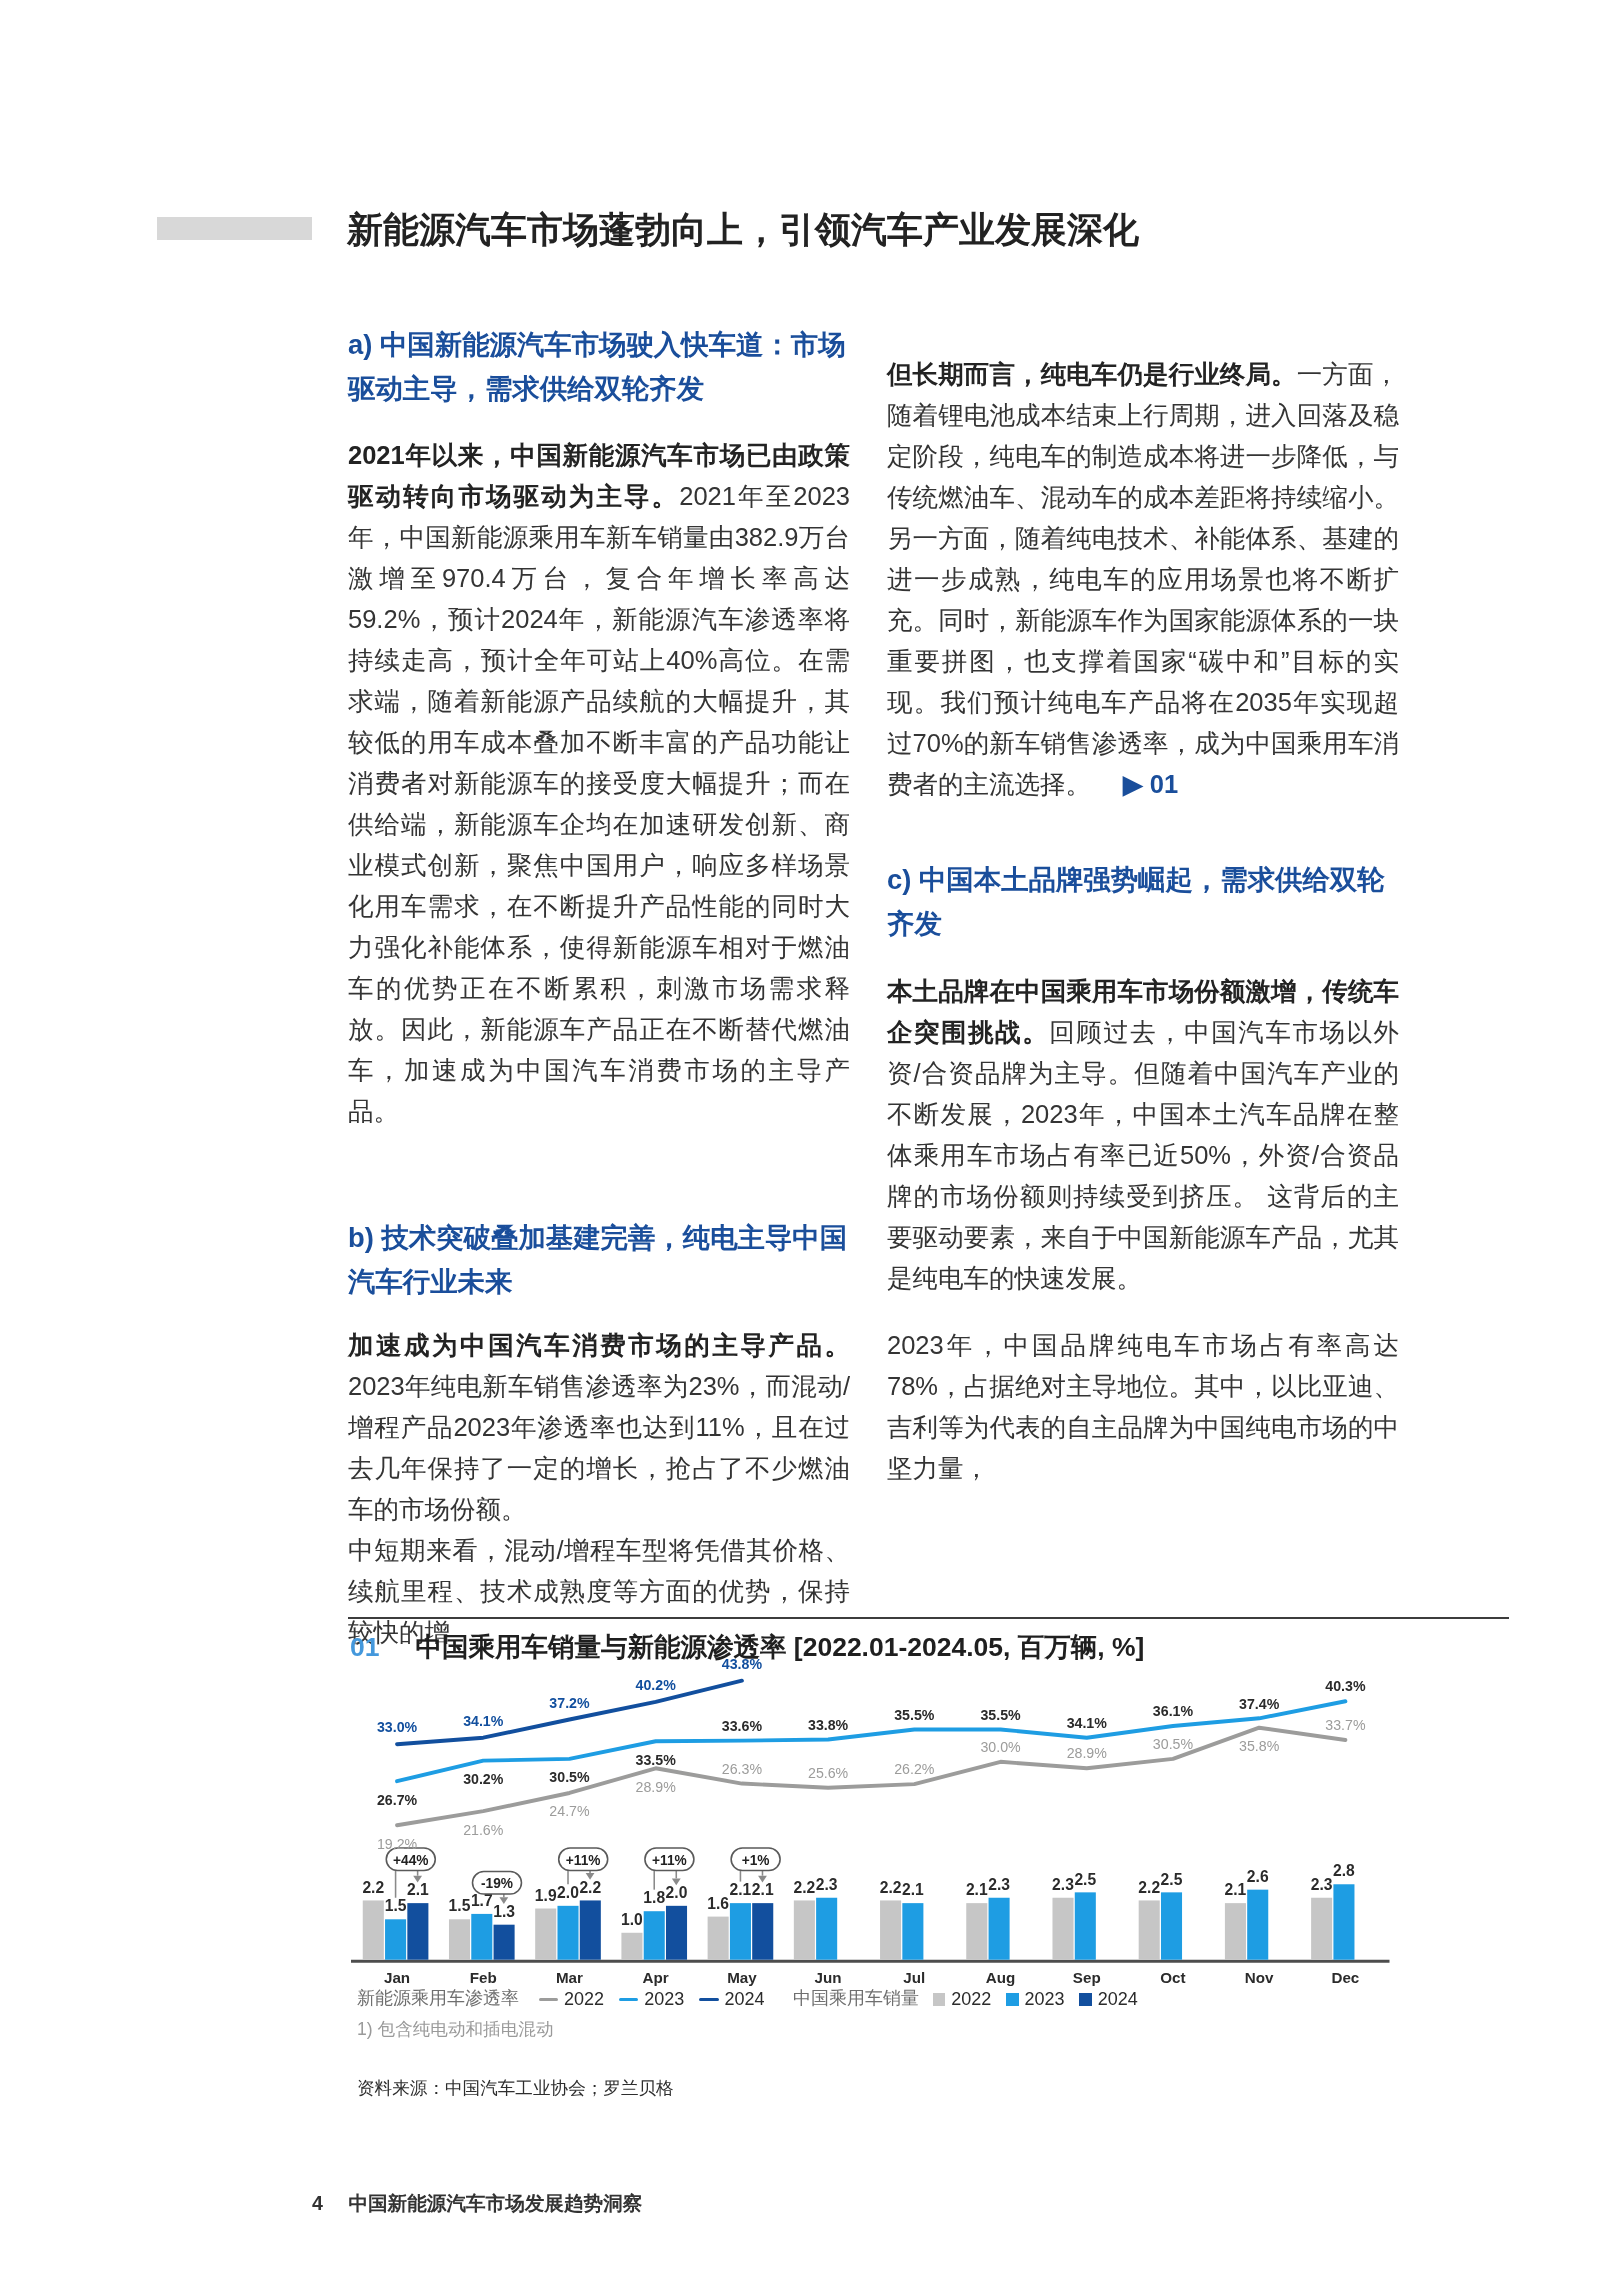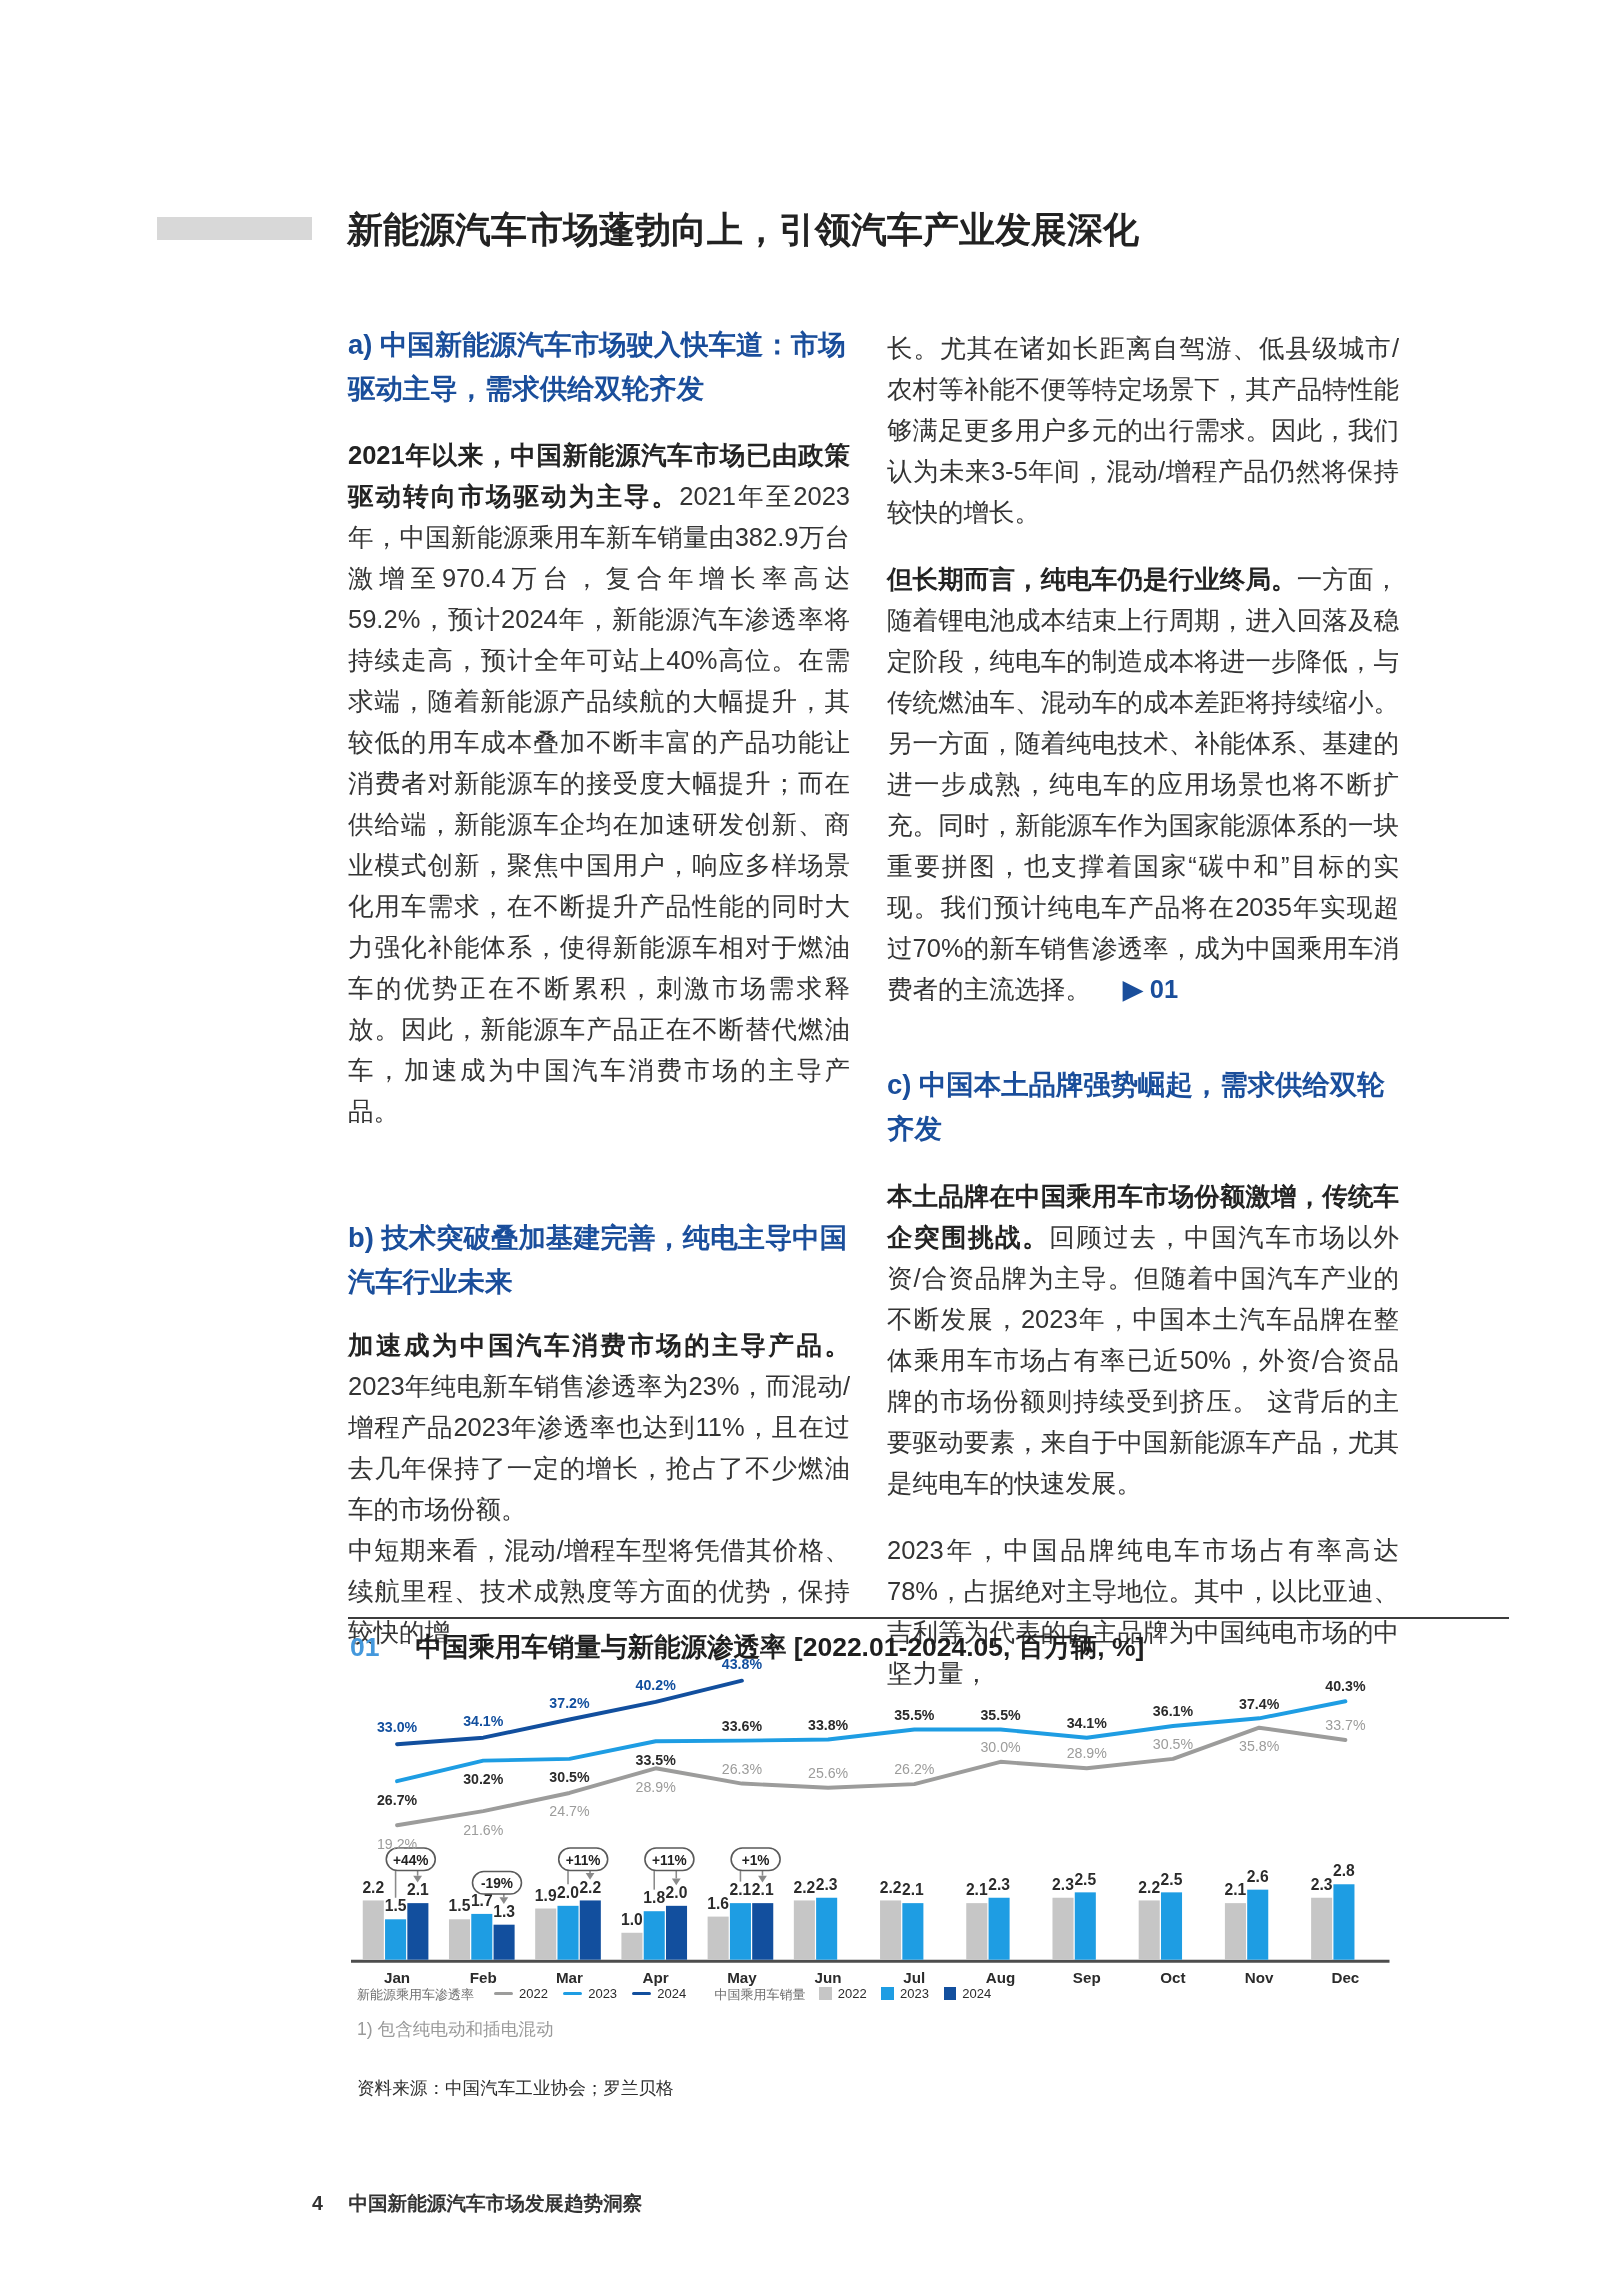--- a/index.html
+++ b/index.html
@@ -15,22 +15,22 @@
   .body-p strong{color:#232323;}
   .mt24{margin-top:23.5px;} .mt86{margin-top:84px;} .mt22{margin-top:21.6px;}
   .mt26{margin-top:25.5px;} .mt54{margin-top:53px;}
   .marker{color:#1a4e9b;font-weight:700;white-space:nowrap;padding-left:32px;}
   .chart-rule{position:absolute;left:348px;top:1617px;width:1161px;border-top:2.9px solid #3c3c3c;}
   .chart-header{position:absolute;left:350px;top:1629px;display:flex;align-items:baseline;}
   .chart-number{font-size:26.5px;font-weight:700;color:#4498dc;}
   .chart-title{font-size:26.5px;font-weight:700;color:#1f1f1f;margin-left:36px;}
   #chart-canvas{position:absolute;left:343px;top:1656px;width:1127px;height:338px;}
   #chart-canvas svg{font-family:inherit;}
-  .legend-row{position:absolute;left:357px;top:1986px;display:flex;align-items:flex-start;
-              font-size:13px;color:#2b2b2b;}
+  .legend-row{position:absolute;left:357px;top:1986px;display:flex;align-items:flex-end;
+              font-size:18px;color:#2b2b2b;}
   .legend-label{color:#6f6f6f;margin-right:19.6px;}
   .legend-label.second{margin-left:13.7px;margin-right:13.7px;}
   .legend-item{display:flex;align-items:center;margin-right:14.7px;}
   .legend-dash{width:19.6px;height:3.9px;border-radius:2px;margin-right:5.9px;background:#999;}
   .legend-sq{width:12.7px;height:12.7px;margin-right:5.9px;background:#999;}
   .footnote{position:absolute;left:357px;top:2017px;font-size:17.6px;color:#9a9a9a;}
   .source{position:absolute;left:357px;top:2076px;font-size:17.6px;color:#2e2e2e;}
   .footer{position:absolute;left:312px;top:2190px;display:flex;align-items:baseline;
           font-size:19.6px;font-weight:700;color:#333;}
   .footer-page{margin-right:25.5px;}
@@ -46,21 +46,20 @@
   <div class="col col-left">
     <h2 class="sec-heading">a) 中国新能源汽车市场驶入快车道：市场驱动主导，需求供给双轮齐发</h2>
     <p class="body-p mt24"><strong>2021年以来，中国新能源汽车市场已由政策驱动转向市场驱动为主导。</strong><span>2021年至2023年，中国新能源乘用车新车销量由382.9万台激增至970.4万台，复合年增长率高达59.2%，预计2024年，新能源汽车渗透率将持续走高，预计全年可站上40%高位。在需求端，随着新能源产品续航的大幅提升，其较低的用车成本叠加不断丰富的产品功能让消费者对新能源车的接受度大幅提升；而在供给端，新能源车企均在加速研发创新、商业模式创新，聚焦中国用户，响应多样场景化用车需求，在不断提升产品性能的同时大力强化补能体系，使得新能源车相对于燃油车的优势正在不断累积，刺激市场需求释放。因此，新能源车产品正在不断替代燃油车，加速成为中国汽车消费市场的主导产品。</span></p>
 
     <h2 class="sec-heading mt86">b) 技术突破叠加基建完善，纯电主导中国汽车行业未来</h2>
     <p class="body-p mt22"><strong>加速成为中国汽车消费市场的主导产品。</strong><span>2023年纯电新车销售渗透率为23%，而混动/增程产品2023年渗透率也达到11%，且在过去几年保持了一定的增长，抢占了不少燃油车的市场份额。</span></p>
     <p class="body-p">中短期来看，混动/增程车型将凭借其价格、续航里程、技术成熟度等方面的优势，保持较快的增</p>
   </div>
 
   <div class="col col-right">
-    <p class="body-p">长。尤其在诸如长距离自驾游、低县级城市/农村等补能不便等特定场景下，其产品特性能够满足更多用户多元的出行需求。因此，我们认为未来3-5年间，混动/增程产品仍然将保持较快的增长。</p>
     <p class="body-p mt26"><strong>但长期而言，纯电车仍是行业终局。</strong><span>一方面，随着锂电池成本结束上行周期，进入回落及稳定阶段，纯电车的制造成本将进一步降低，与传统燃油车、混动车的成本差距将持续缩小。另一方面，随着纯电技术、补能体系、基建的进一步成熟，纯电车的应用场景也将不断扩充。同时，新能源车作为国家能源体系的一块重要拼图，也支撑着国家“碳中和”目标的实现。我们预计纯电车产品将在2035年实现超过70%的新车销售渗透率，成为中国乘用车消费者的主流选择。</span><span class="marker">▶ 01</span></p>
 
     <h2 class="sec-heading mt54">c) 中国本土品牌强势崛起，需求供给双轮齐发</h2>
     <p class="body-p mt26"><strong>本土品牌在中国乘用车市场份额激增，传统车企突围挑战。</strong><span>回顾过去，中国汽车市场以外资/合资品牌为主导。但随着中国汽车产业的不断发展，2023年，中国本土汽车品牌在整体乘用车市场占有率已近50%，外资/合资品牌的市场份额则持续受到挤压。 这背后的主要驱动要素，来自于中国新能源车产品，尤其是纯电车的快速发展。</span></p>
     <p class="body-p mt26">2023年，中国品牌纯电车市场占有率高达78%，占据绝对主导地位。其中，以比亚迪、吉利等为代表的自主品牌为中国纯电市场的中坚力量，</p>
   </div>
 
   <div class="chart-rule"></div>
   <div class="chart-header">
     <span class="chart-number">01</span>

